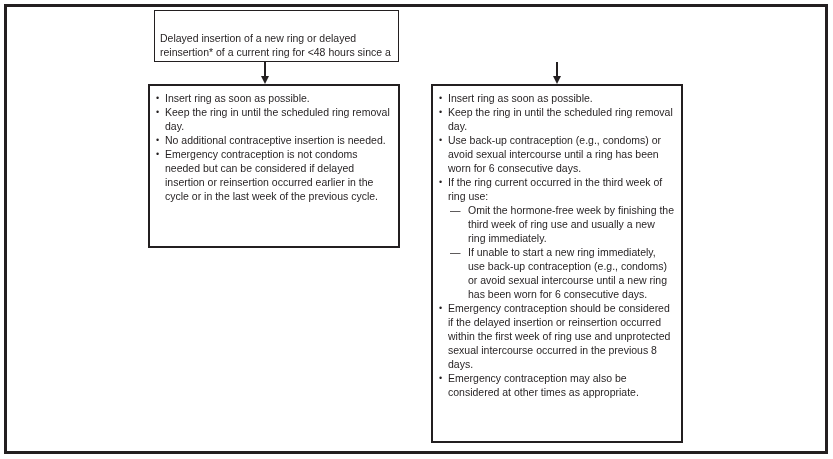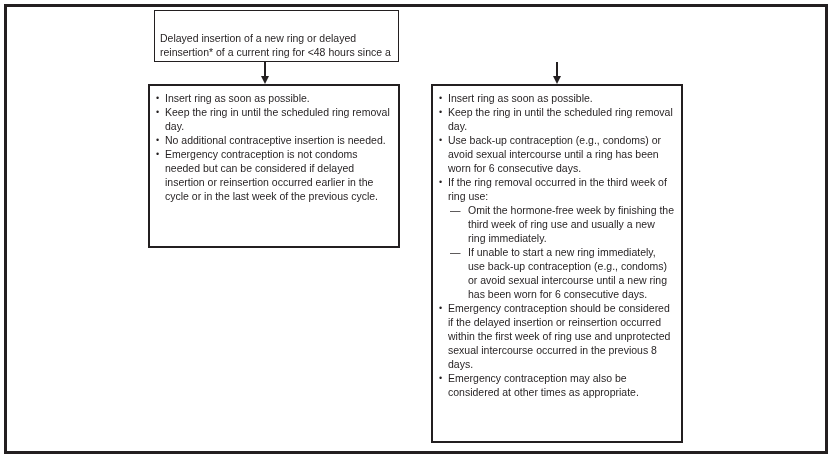--- a/index.html
+++ b/index.html
@@ -106,21 +106,21 @@
       <div class="bullet-item">
         <span class="marker">•</span>
         <span class="txt">Keep the ring in until the scheduled ring removal day.</span>
       </div>
       <div class="bullet-item">
         <span class="marker">•</span>
         <span class="txt">Use back-up contraception (e.g., condoms) or avoid sexual intercourse until a ring has been worn for 6 consecutive days.</span>
       </div>
       <div class="bullet-item">
         <span class="marker">•</span>
-        <span class="txt">If the ring removal occurred in the third week of ring use:</span>
+        <span class="txt">If the ring current occurred in the third week of ring use:</span>
       </div>
       <div class="sub-item">
         <span class="marker">—</span>
         <span class="txt">Omit the hormone-free week by finishing the third week of ring use and usually a new ring immediately.</span>
       </div>
       <div class="sub-item">
         <span class="marker">—</span>
         <span class="txt">If unable to start a new ring immediately, use back-up contraception (e.g., condoms) or avoid sexual intercourse until a new ring has been worn for 6 consecutive days.</span>
       </div>
       <div class="bullet-item">

